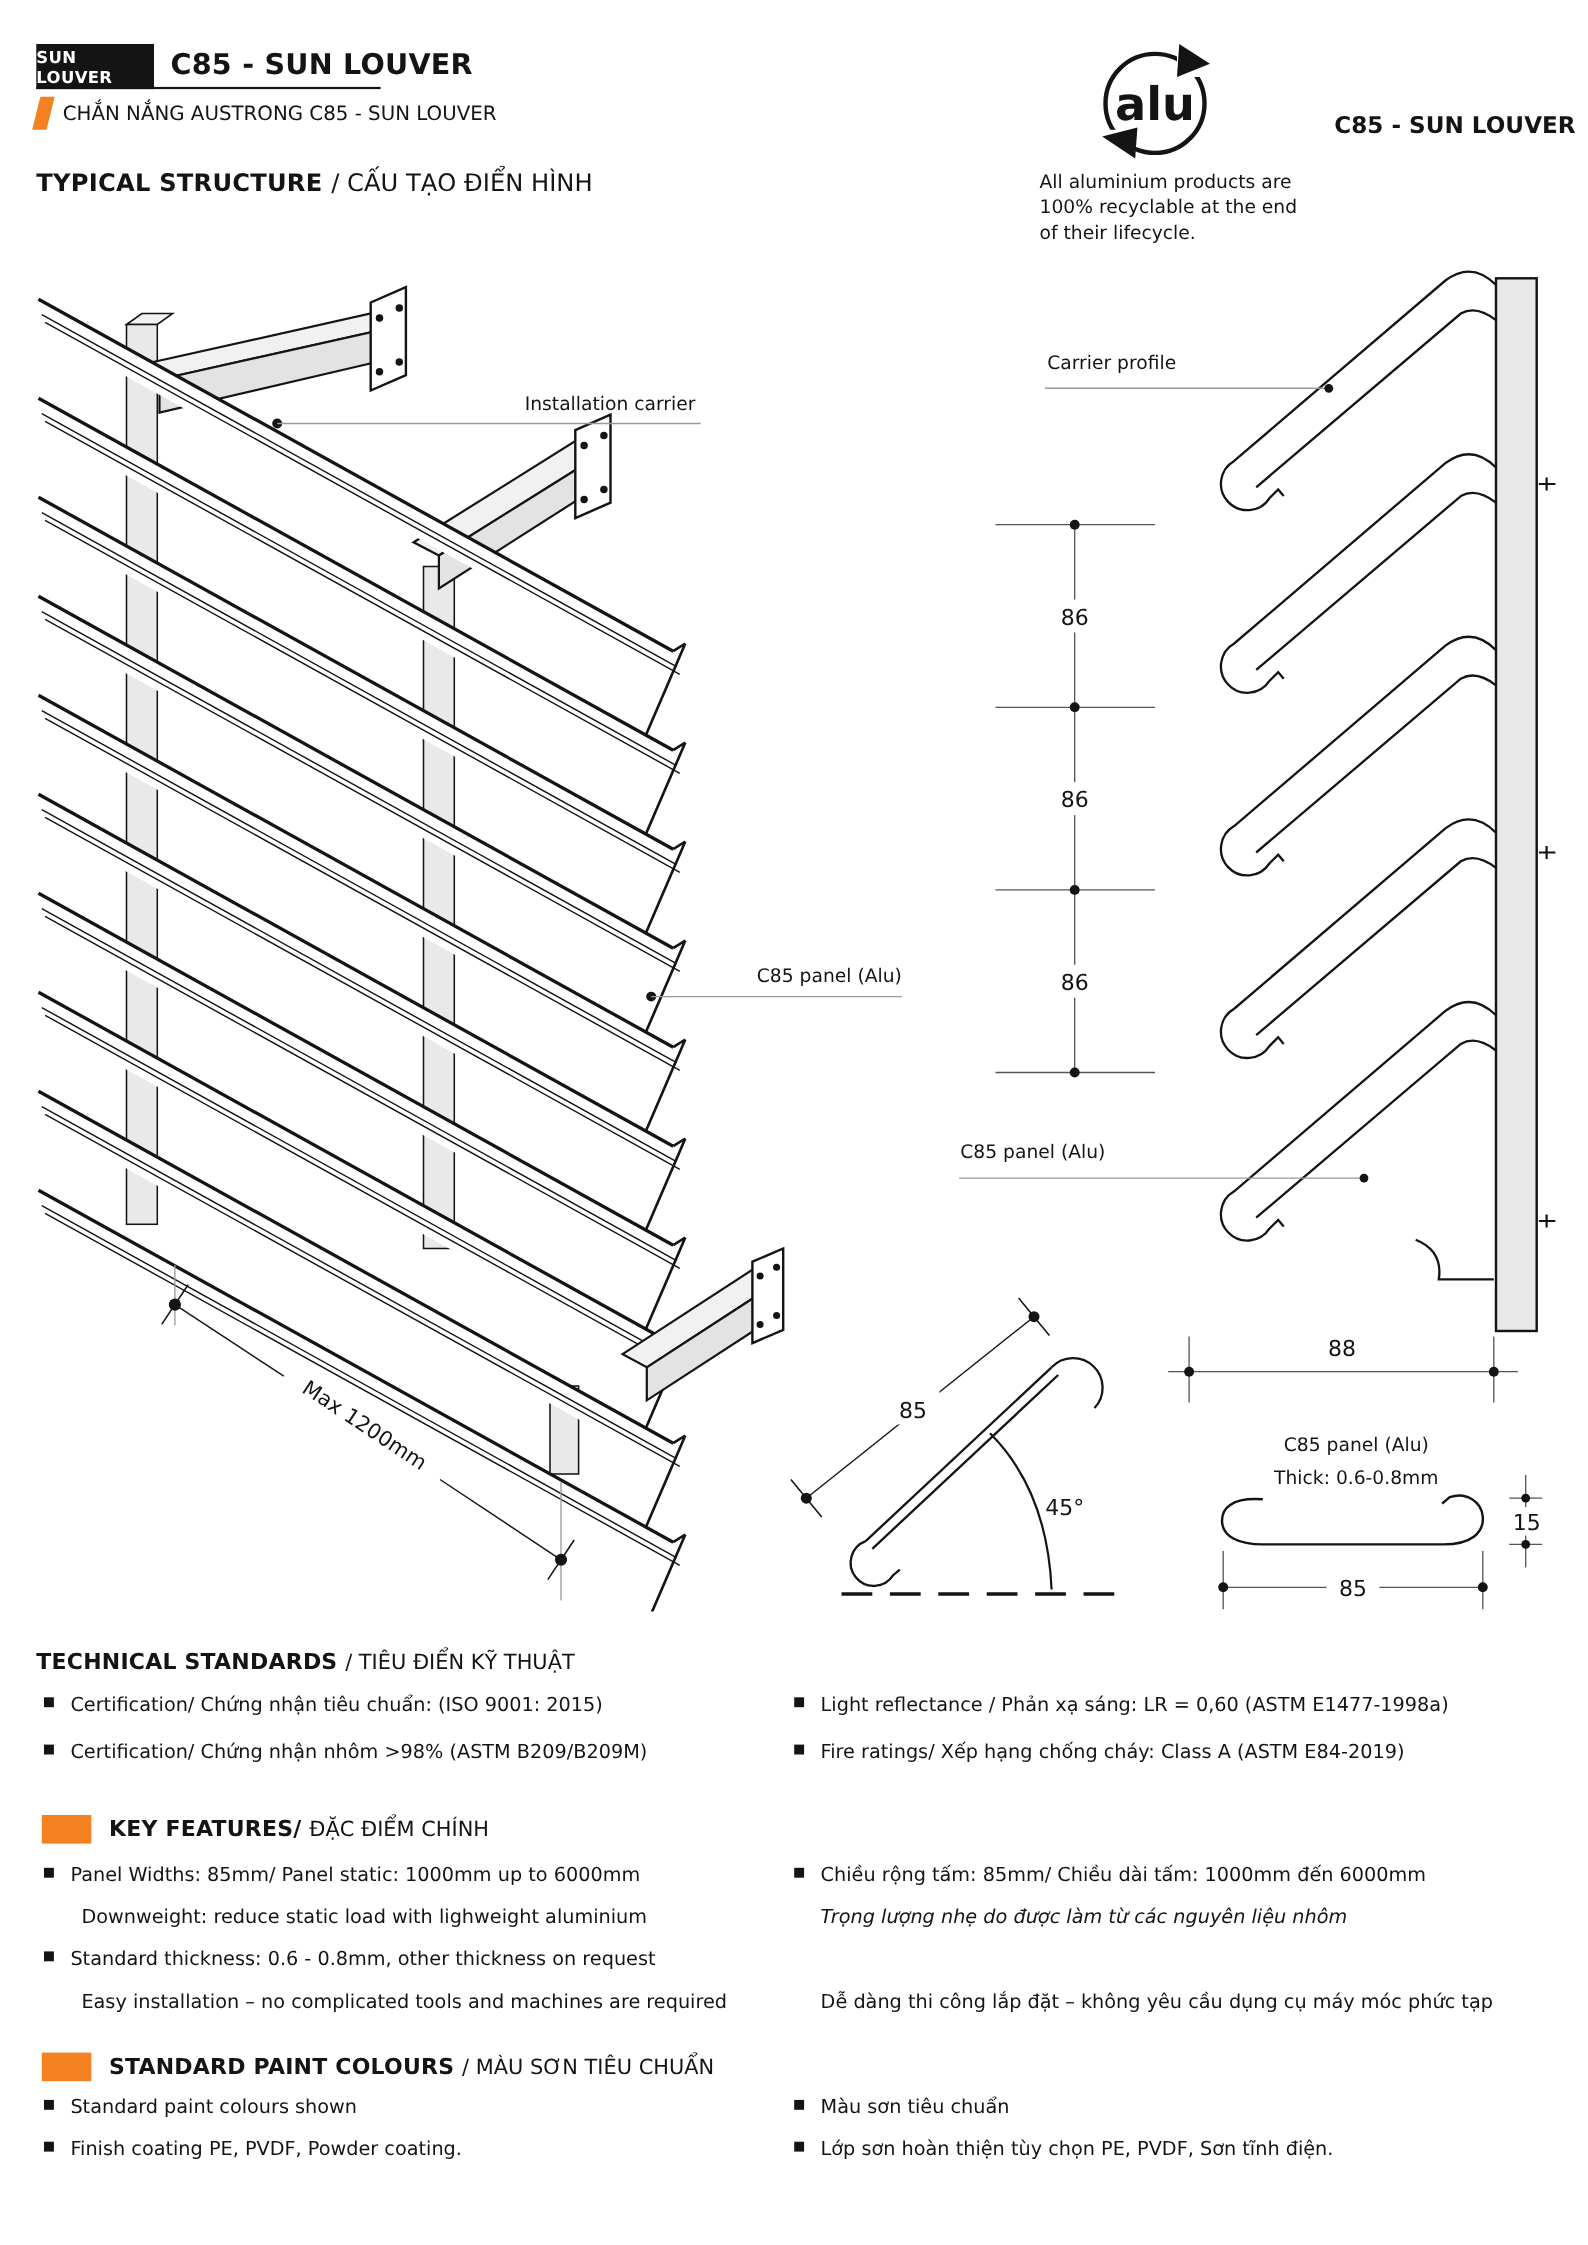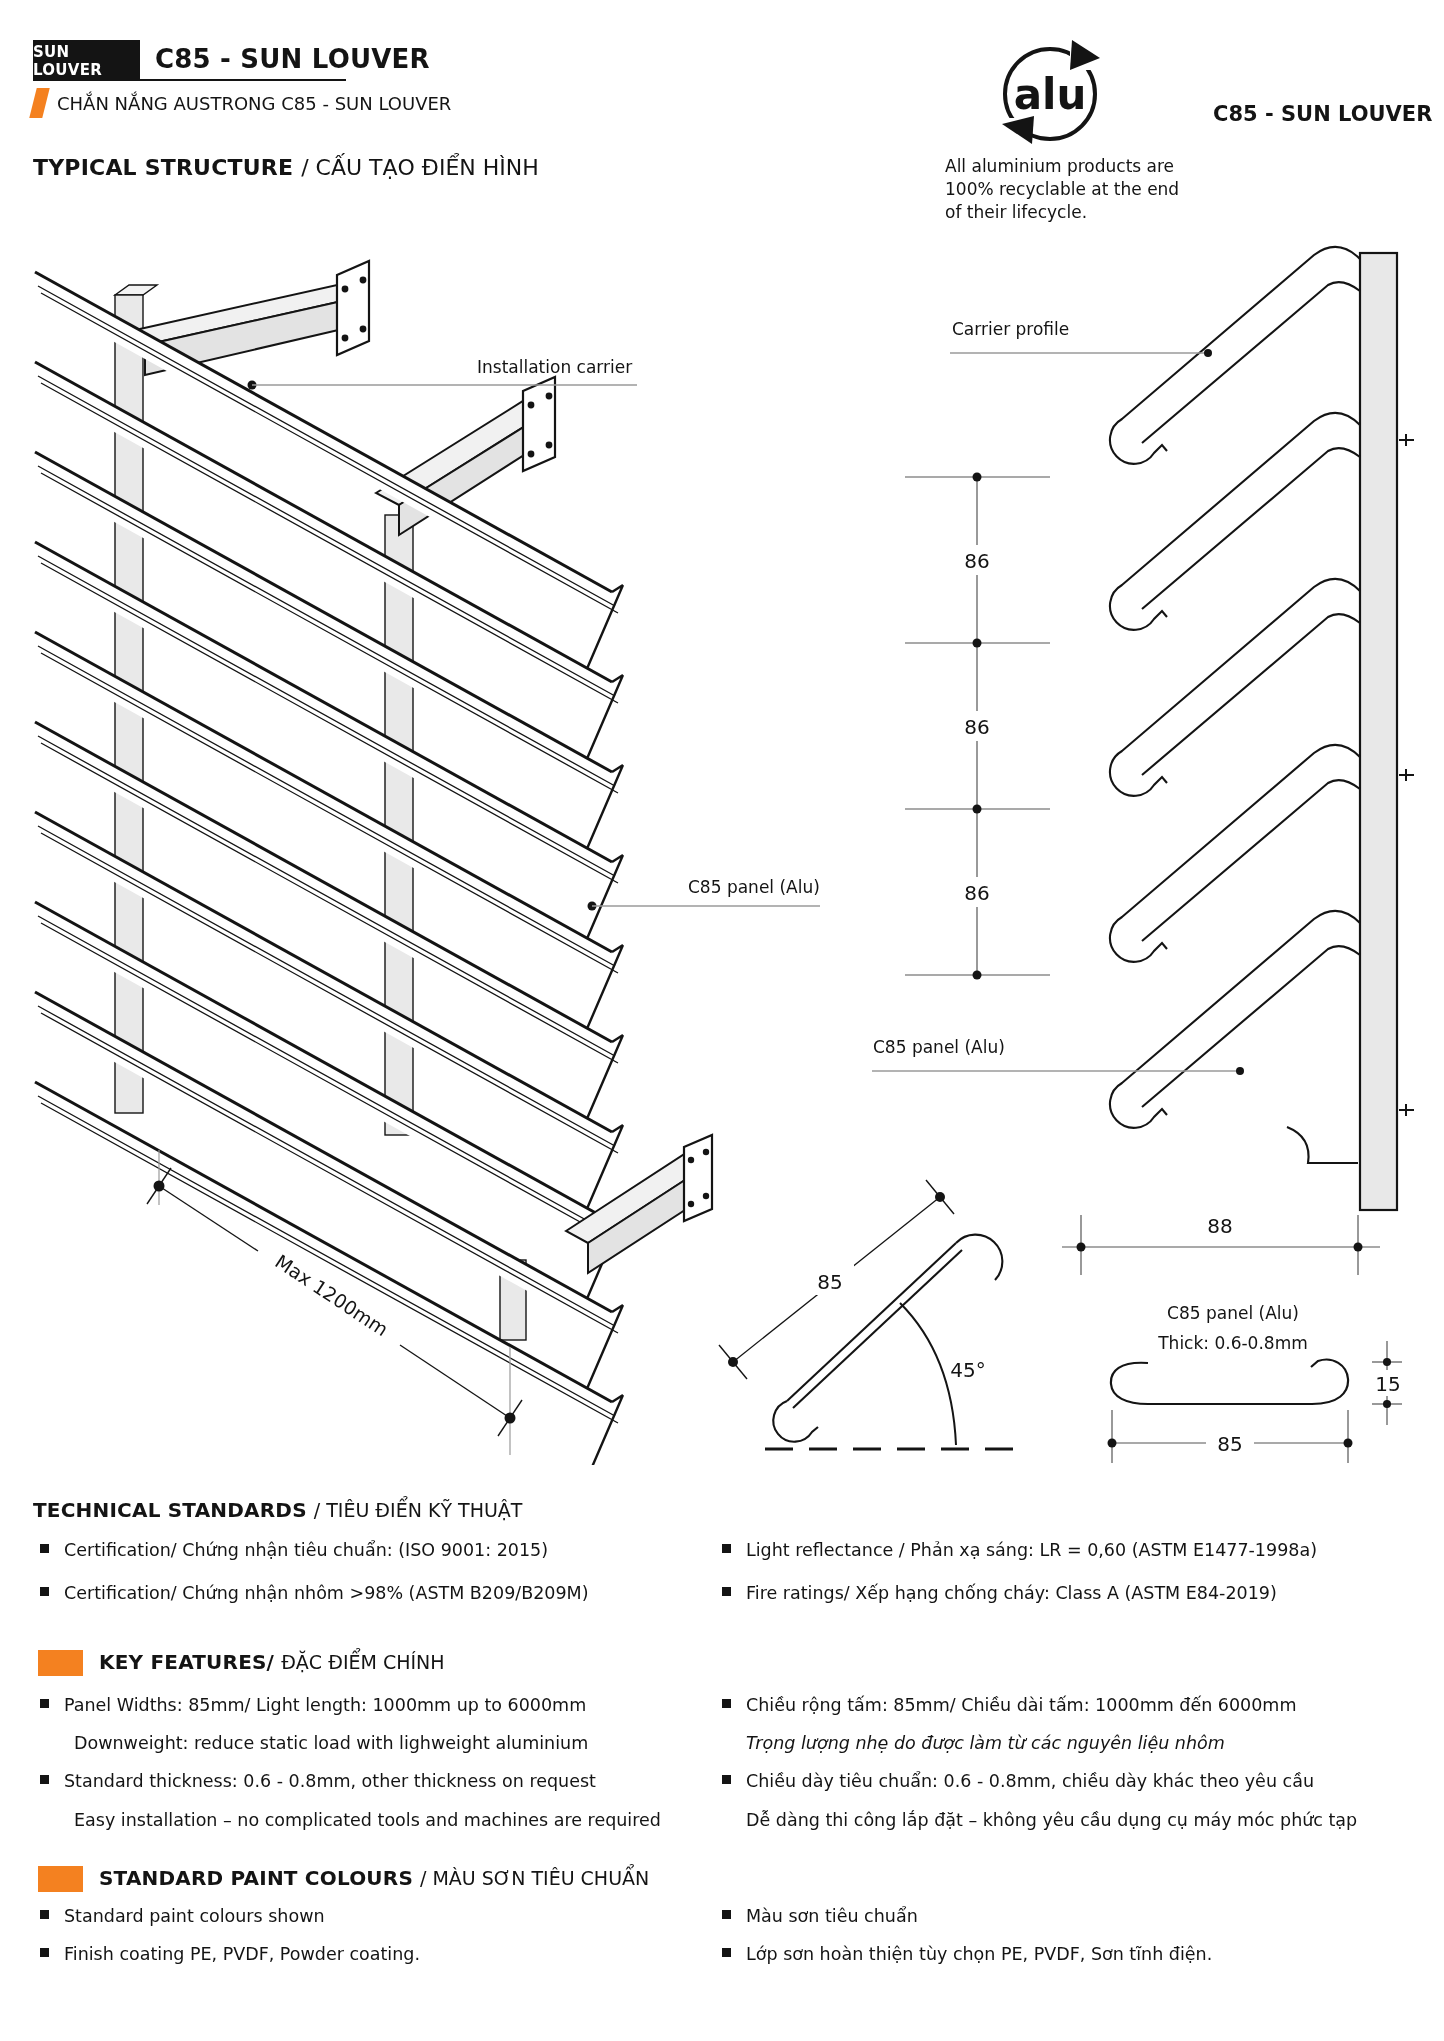--- a/index.html
+++ b/index.html
@@ -228,27 +228,26 @@
   <div class="li" style="left:40px;top:1540px;"><span class="sq"></span><span>Certification/ Chứng nhận tiêu chuẩn: (ISO 9001: 2015)</span></div>
   <div class="li" style="left:40px;top:1583px;"><span class="sq"></span><span>Certification/ Chứng nhận nhôm &gt;98% (ASTM B209/B209M)</span></div>
   <div class="li" style="left:722px;top:1540px;"><span class="sq"></span><span>Light reflectance / Phản xạ sáng: LR = 0,60 (ASTM E1477-1998a)</span></div>
   <div class="li" style="left:722px;top:1583px;"><span class="sq"></span><span>Fire ratings/ Xếp hạng chống cháy: Class A (ASTM E84-2019)</span></div>
 
   <div class="abs osq" style="left:38px;top:1650px;"></div>
   <div class="abs sec-title" style="left:99px;top:1650px;">
     <span class="en">KEY FEATURES/</span>
     <span class="vi">ĐẶC ĐIỂM CHÍNH</span>
   </div>
-  <div class="li" style="left:40px;top:1695px;"><span class="sq"></span><span>Panel Widths: 85mm/ Light length: 1000mm up to 6000mm</span></div>
+  <div class="li" style="left:40px;top:1695px;"><span class="sq"></span><span>Panel Widths: 85mm/ Panel static: 1000mm up to 6000mm</span></div>
   <div class="li" style="left:74px;top:1733px;"><span>Downweight: reduce static load with lighweight aluminium</span></div>
   <div class="li" style="left:40px;top:1771px;"><span class="sq"></span><span>Standard thickness: 0.6 - 0.8mm, other thickness on request</span></div>
   <div class="li" style="left:74px;top:1810px;"><span>Easy installation – no complicated tools and machines are required</span></div>
   <div class="li" style="left:722px;top:1695px;"><span class="sq"></span><span>Chiều rộng tấm: 85mm/ Chiều dài tấm: 1000mm đến 6000mm</span></div>
   <div class="li" style="left:746px;top:1733px;font-style:italic;"><span>Trọng lượng nhẹ do được làm từ các nguyên liệu nhôm</span></div>
-  <div class="li" style="left:722px;top:1771px;"><span class="sq"></span><span>Chiều dày tiêu chuẩn: 0.6 - 0.8mm, chiều dày khác theo yêu cầu</span></div>
   <div class="li" style="left:746px;top:1810px;"><span>Dễ dàng thi công lắp đặt – không yêu cầu dụng cụ máy móc phức tạp</span></div>
 
   <div class="abs osq" style="left:38px;top:1866px;"></div>
   <div class="abs sec-title" style="left:99px;top:1866px;">
     <span class="en">STANDARD PAINT COLOURS</span>
     <span class="vi">/ MÀU SƠN TIÊU CHUẨN</span>
   </div>
   <div class="li" style="left:40px;top:1906px;"><span class="sq"></span><span>Standard paint colours shown</span></div>
   <div class="li" style="left:40px;top:1944px;"><span class="sq"></span><span>Finish coating PE, PVDF, Powder coating.</span></div>
   <div class="li" style="left:722px;top:1906px;"><span class="sq"></span><span>Màu sơn tiêu chuẩn</span></div>

